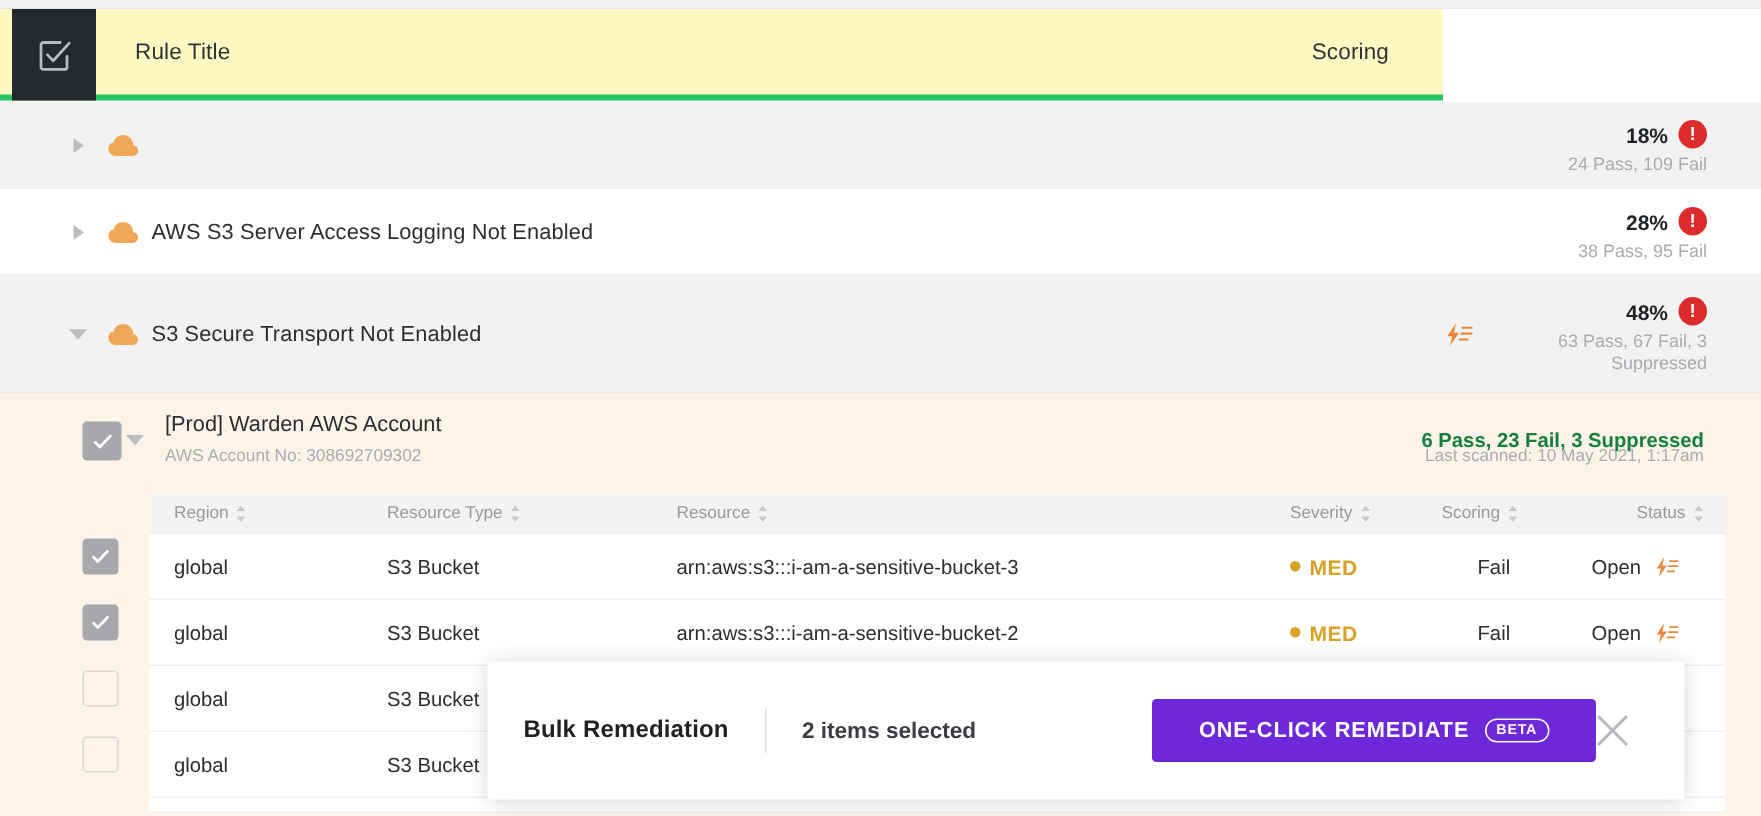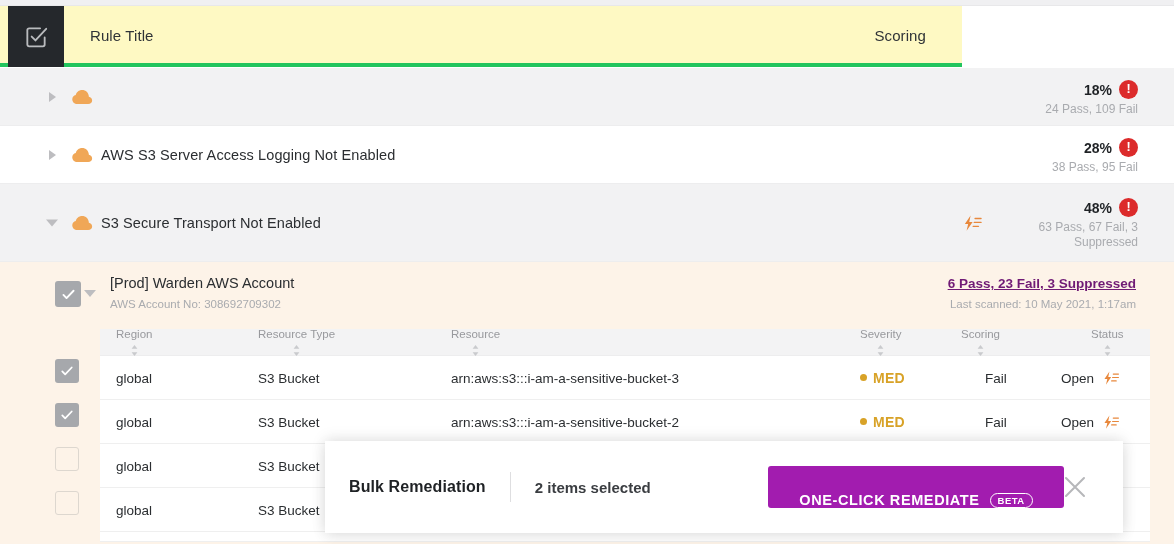--- a/index.html
+++ b/index.html
@@ -135,22 +135,22 @@
   }
   .acct-name {
     position: absolute; left: 110px; top: 13px;
     font-size: 14.5px; color: #2b2e31; font-weight: 500;
   }
   .acct-no {
     position: absolute; left: 110px; top: 36px;
     font-size: 11.5px; color: #a9abaf;
   }
   .acct-stats {
-    position: absolute; right: 38px; top: 14px;
-    font-size: 13.5px; color: #701a75; font-weight: bold; text-decoration: underline;
+    position: absolute; right: 38px; top: 24px;
+    font-size: 13.5px; color: #15803d; font-weight: bold;
   }
   .acct-scanned {
     position: absolute; right: 38px; top: 36px;
     font-size: 11.5px; color: #a9abaf;
   }
 
   
   .data-table {
     position: absolute; left: 100px; top: 67px;
     width: 1050px;
@@ -159,21 +159,20 @@
   .th-row {
     height: 27px; background: #f3f3f4;
     border-bottom: 1px solid #ededee;
     position: relative;
   }
   .th {
     position: absolute; top: 50%; transform: translateY(-50%);
     font-size: 11.5px; color: #98999d;
     display: flex; align-items: center; gap: 5px;
     white-space: nowrap;
-    flex-direction: column;
   }
   .sort-arrows { display:inline-block; width:7px; height:11px; }
 
   .tr {
     position: relative; height: 44px;
     background: #ffffff;
     border-bottom: 1px solid #efefef;
   }
   .td {
     position: absolute; top: 50%; transform: translateY(-50%);
@@ -224,23 +223,23 @@
     letter-spacing: .1px;
   }
   .toast-divider {
     width: 1px; height: 30px; background: #dedee0;
     margin: 0 24px;
   }
   .toast-count { font-size: 15px; color: #3a3d41; font-weight: bold; }
   .remediate-btn {
     position: absolute; left: 443px; top: 25px;
     width: 296px; height: 42px;
-    background: #a21caf;
+    background: #6d28d9;
     border: none; border-radius: 3px;
-    display:flex; align-items:flex-end; justify-content:center; gap: 10px;
+    display:flex; align-items:center; justify-content:center; gap: 10px;
     cursor: pointer;
   }
   .remediate-label {
     color: #ffffff; font-size: 14.5px; font-weight: bold;
     letter-spacing: .6px;
   }
   .beta-pill {
     border: 1.5px solid #ffffff; border-radius: 9px;
     color: #ffffff; font-size: 9.5px; font-weight: bold;
     padding: 2px 7px; letter-spacing: .5px; line-height: 1;

